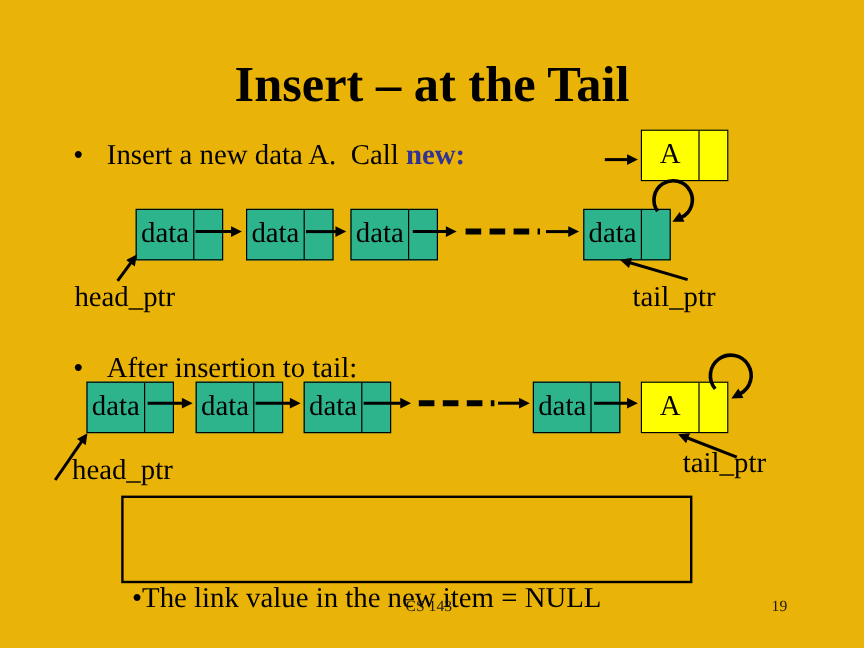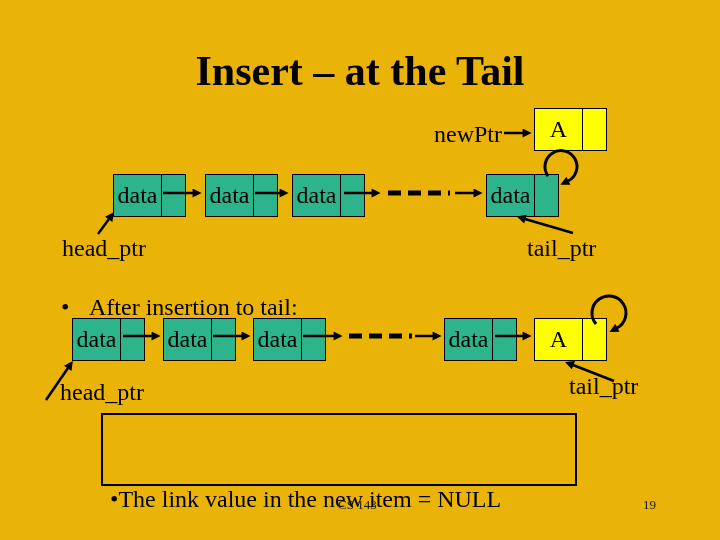--- a/index.html
+++ b/index.html
@@ -28,22 +28,22 @@
   .footer{font-size:13px;color:#1a1a1a;}
   #overlay{position:absolute;left:0;top:0;width:720px;height:540px;pointer-events:none;}
 </style>
 </head>
 <body>
 
 <div id="slide" style="--green: #2DB48C; --yellow: #FFFF00; --blue: #333391;">
 
   <div id="title" class="abs">Insert – at the Tail</div>
 
+  <div class="abs bodytext" style="left:61px;top:117px;"><span class="marker">•</span><span>Insert a new data A.  Call </span><span class="keyword">new:</span></div>
 
-  <div class="abs bodytext" style="left:434px;top:121px;">newPtr</div>
   <div class="node yellow" style="left:534px;top:108px;">
     <div class="cell-data">A</div>
     <div class="cell-link"></div>
   </div>
 
   <div class="node" style="left:113px;top:174px;">
     <div class="cell-data">data</div>
     <div class="cell-link"></div>
   </div>
   <div class="node" style="left:205px;top:174px;">

